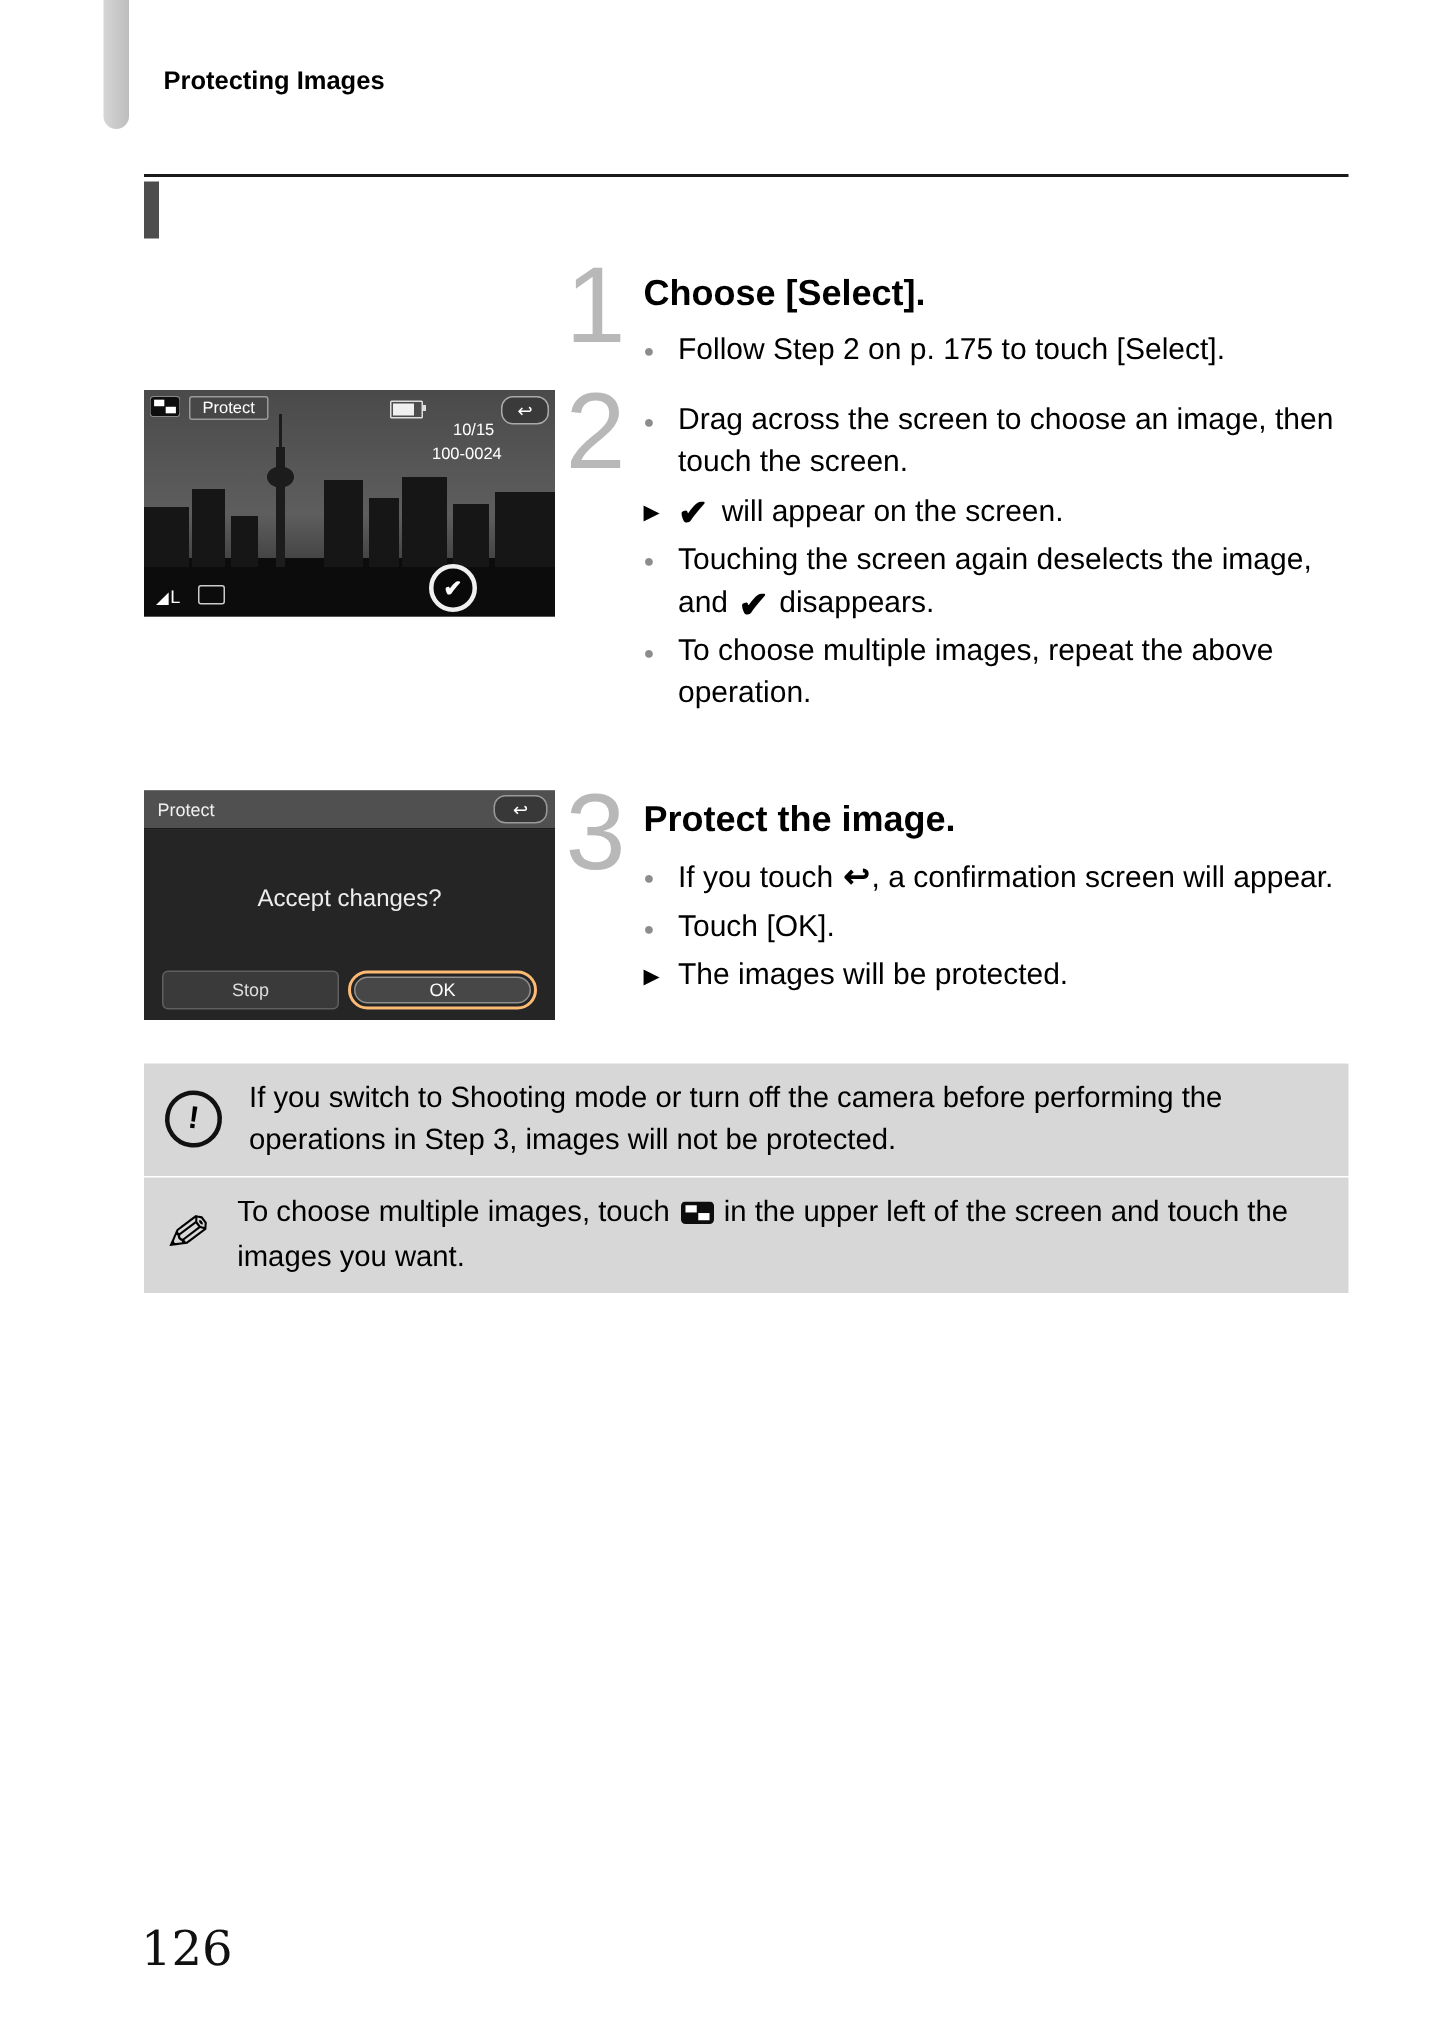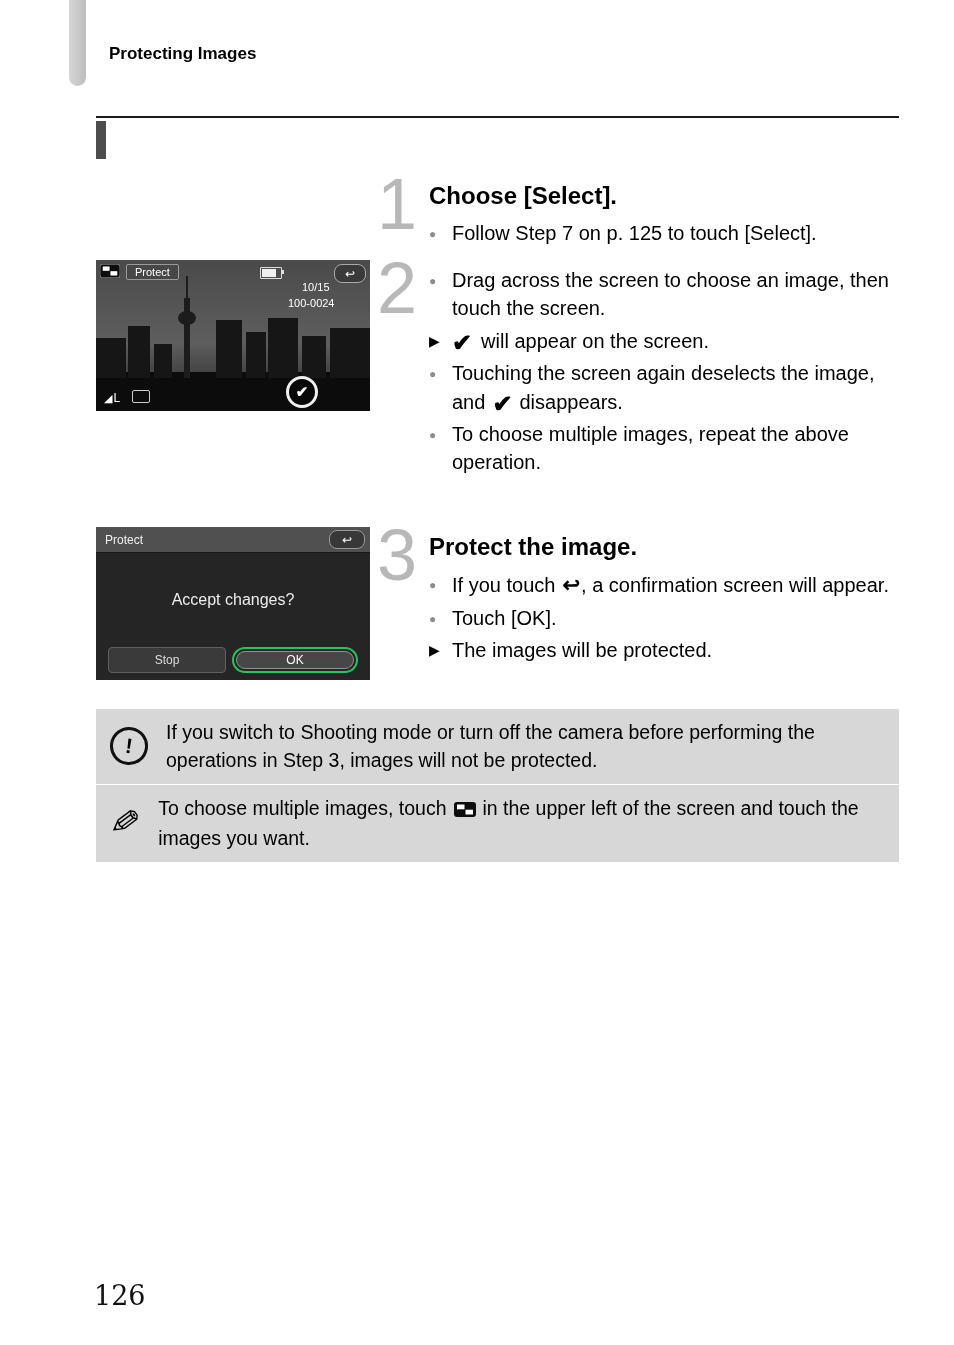--- a/index.html
+++ b/index.html
@@ -120,21 +120,21 @@
   .s2-buttons {
     position: absolute; left: 12px; right: 12px; bottom: 7px; height: 26px;
     display: flex; gap: 6px; align-items: stretch;
   }
   .s2-btn { display: flex; align-items: center; justify-content: center; box-sizing: border-box; }
   .s2-btn.stop {
     flex: 0 0 118px; background: #3a3a3a; border: 1px solid #5f5f5f; border-radius: 4px;
     color: #ddd; font-size: 12px;
   }
   .ok-ring {
-    flex: 1; border: 2px solid #22c55e; border-radius: 13px; padding: 2px; box-sizing: border-box;
+    flex: 1; border: 2px solid #fdba74; border-radius: 13px; padding: 2px; box-sizing: border-box;
   }
   .s2-btn.ok {
     height: 100%; background: #474747; border: 1px solid #909090; border-radius: 9px;
     color: #fff; font-size: 12px;
   }
 
   
   .note {
     position: absolute; left: 57px; width: 803px; box-sizing: border-box;
     background: #d7d7d7; display: flex; align-items: center; padding: 9px 14px;
@@ -149,21 +149,21 @@
   }
   .pencil-glyph {
     flex: none; font-size: 36px; line-height: 1; margin-right: 18px;
     transform: scaleX(-1) rotate(-8deg); display: inline-block;
   }
   .note-text { margin: 0; font-size: 19.5px; line-height: 1.45; }
   .multi-inline { display: inline-block; vertical-align: -2px; margin: 0 7px; }
 
   .page-number {
     position: absolute; left: 55px; top: 1280px;
-    font-family: "DejaVu Serif", serif; font-size: 27px; color: #111;
+    font-family: "DejaVu Serif", serif; font-size: 32px; color: #111;
   }
 </style>
 </head>
 <body>
 
 <div class="page">
 
   <div class="chapter-tab"></div>
 
   <div class="running-header">Protecting Images</div>
@@ -174,21 +174,21 @@
     <div class="section-bar"></div>
   </div>
 
   <div class="step step1">
     <div class="step-num">1</div>
     <div class="step-content">
       <h3 class="step-title">Choose [Select].</h3>
       <ul class="bullets">
         <li>
           <span class="marker">●</span>
-          <span class="btext">Follow Step 7 on p. 125 to touch [Select].</span>
+          <span class="btext">Follow Step 2 on p. 175 to touch [Select].</span>
         </li>
       </ul>
     </div>
   </div>
 
   <div class="screen screen1">
     <svg class="photo" width="274" height="151" viewBox="0 0 274 151">
       <defs>
         <linearGradient id="sky" x1="0" y1="0" x2="0" y2="1">
           <stop offset="0" stop-color="#4a4a4a"></stop>

